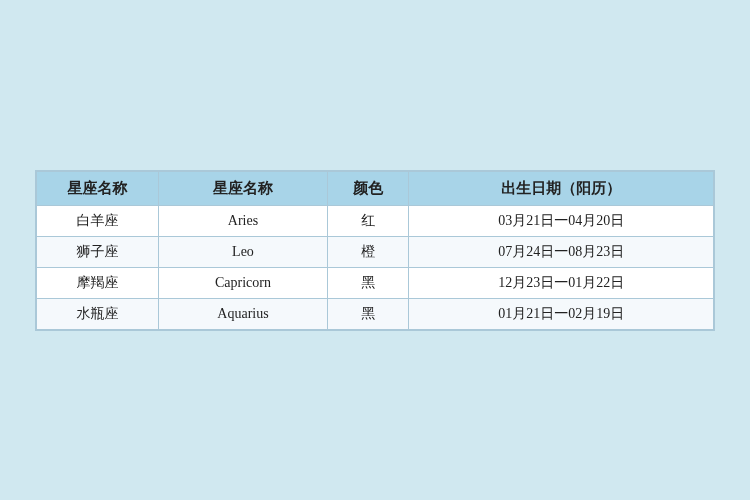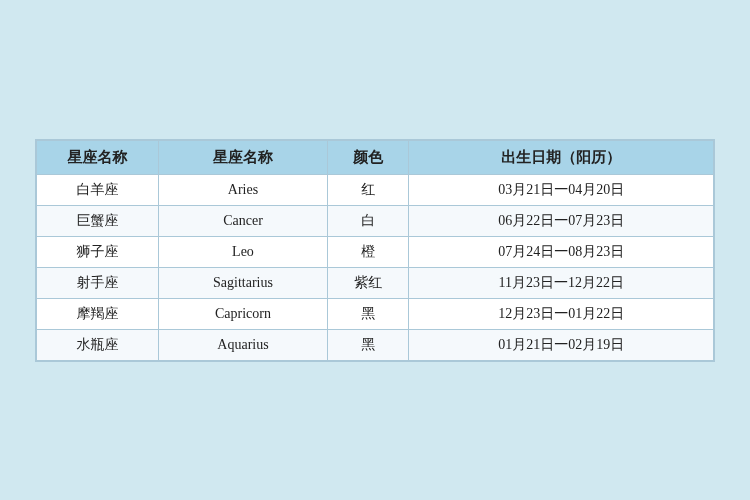--- a/index.html
+++ b/index.html
@@ -65,36 +65,24 @@
       </tr>
     </thead>
     <tbody id="table-body">
     <tr>
           <td>白羊座</td>
           <td>Aries</td>
           <td>红</td>
           <td>03月21日一04月20日</td>
         </tr>
         <tr>
-          <td>巨蟹座</td>
-          <td>Cancer</td>
-          <td>白</td>
-          <td>06月22日一07月23日</td>
-        </tr>
-        <tr>
           <td>狮子座</td>
           <td>Leo</td>
           <td>橙</td>
           <td>07月24日一08月23日</td>
-        </tr>
-        <tr>
-          <td>射手座</td>
-          <td>Sagittarius</td>
-          <td>紫红</td>
-          <td>11月23日一12月22日</td>
         </tr>
         <tr>
           <td>摩羯座</td>
           <td>Capricorn</td>
           <td>黑</td>
           <td>12月23日一01月22日</td>
         </tr>
         <tr>
           <td>水瓶座</td>
           <td>Aquarius</td>

